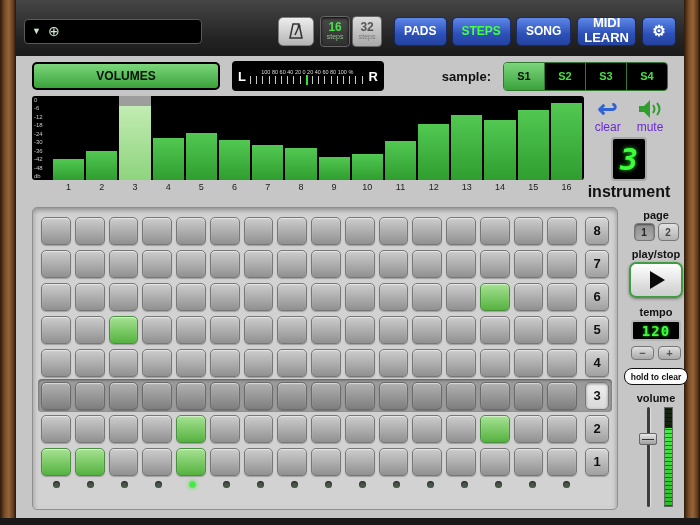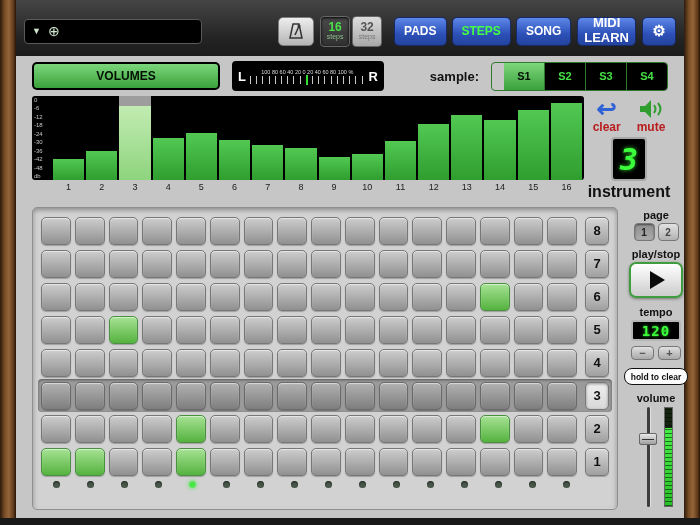--- a/index.html
+++ b/index.html
@@ -49,21 +49,21 @@
   .vtab.active{background:linear-gradient(#7cd67c,#3aa23a);color:#041004;}
   .vtab:not(.active){color:#46e046;}
   .pan-meter{width:152px;height:30px;background:#000;border-radius:4px;display:flex;align-items:center;
              padding:0 6px;gap:4px;box-sizing:border-box;}
   .pan-l,.pan-r{color:#fff;font-size:13px;font-weight:bold;}
   .pan-center{flex:1;display:flex;flex-direction:column;gap:1px;min-width:0;}
   .pan-scale{color:#ddd;font-size:5.5px;text-align:center;white-space:nowrap;overflow:hidden;}
   .pan-ticks{height:8px;position:relative;background:repeating-linear-gradient(90deg,#c8c8c8 0 1px,transparent 1px 6.2px);}
   .pan-indicator{position:absolute;left:50%;top:-1px;width:2px;height:10px;background:#35e035;margin-left:-1px;}
   .sample-label{margin-left:auto;font-size:13px;font-weight:bold;color:#111;}
-  .samples{display:flex;height:27px;border:1px solid #2f7a2f;border-radius:4px;overflow:hidden;padding-left:12px;}
+  .samples{display:flex;height:27px;border:1px solid #2f7a2f;border-radius:4px;overflow:hidden;}
   .sample{width:40px;display:flex;align-items:center;justify-content:center;background:#000;
           color:#46e046;font-size:11px;font-weight:bold;border-left:1px solid #2f7a2f;}
   .sample:first-child{border-left:none}
   .sample.active{background:linear-gradient(#7cd67c,#3aa23a);color:#041004;}
 
   
   .chart-row{flex:none;display:flex;padding:0 10px 0 16px;}
   .chart-wrap{width:552px;flex:none;}
   .chart{height:84px;background:#000;border-radius:3px;display:flex;overflow:hidden;}
   .db-scale{width:19px;flex:none;display:flex;flex-direction:column;justify-content:space-between;
@@ -73,21 +73,21 @@
   .bar-slot{flex:1;height:100%;display:flex;align-items:flex-end;}
   .bar-slot.selected{background:#9d9d9d;}
   .bar{width:100%;background:linear-gradient(#52c852,#2f9e2f);}
   .bar-slot.selected .bar{background:linear-gradient(#c2ecb2,#8ed47e);}
   .chart-nums{display:flex;gap:2px;padding:0 2px;margin-left:19px;height:14px;align-items:center;}
   .chart-num{flex:1;text-align:center;font-size:9px;color:#1a1a1a;}
   .chart-side{flex:1;display:flex;flex-direction:column;align-items:center;padding-top:2px;}
   .side-icons{display:flex;gap:16px;align-items:flex-end;}
   .icon-block{display:flex;flex-direction:column;align-items:center;}
   .clear-glyph{color:#2f62d6;font-size:24px;font-weight:bold;line-height:22px;}
-  .icon-label{font-size:12px;font-weight:bold;color:#b91c1c;}
+  .icon-label{font-size:12px;font-weight:normal;color:#6d28d9;}
   .inst-lcd{width:32px;height:40px;margin-top:3px;background:#000;border:2px solid #a8a8a8;border-radius:4px;
             color:#3aff3a;font-family:"DejaVu Sans Mono",monospace;font-size:30px;font-weight:bold;font-style:italic;
             display:flex;align-items:center;justify-content:center;text-shadow:0 0 4px rgba(60,255,60,.8);}
   .inst-label{font-size:16px;font-weight:bold;color:#111;margin-top:2px;}
 
   
   .bottom-row{flex:1;display:flex;padding:6px 4px 8px 16px;box-sizing:border-box;gap:6px;}
   .grid-panel{width:586px;flex:none;background:#d2d2d2;border:1px solid #8f8f8f;border-radius:5px;
               box-shadow:inset 0 2px 5px rgba(0,0,0,.35),inset 0 -1px 2px rgba(255,255,255,.4);
               padding:6px 5px 2px 5px;box-sizing:border-box;display:flex;flex-direction:column;}

